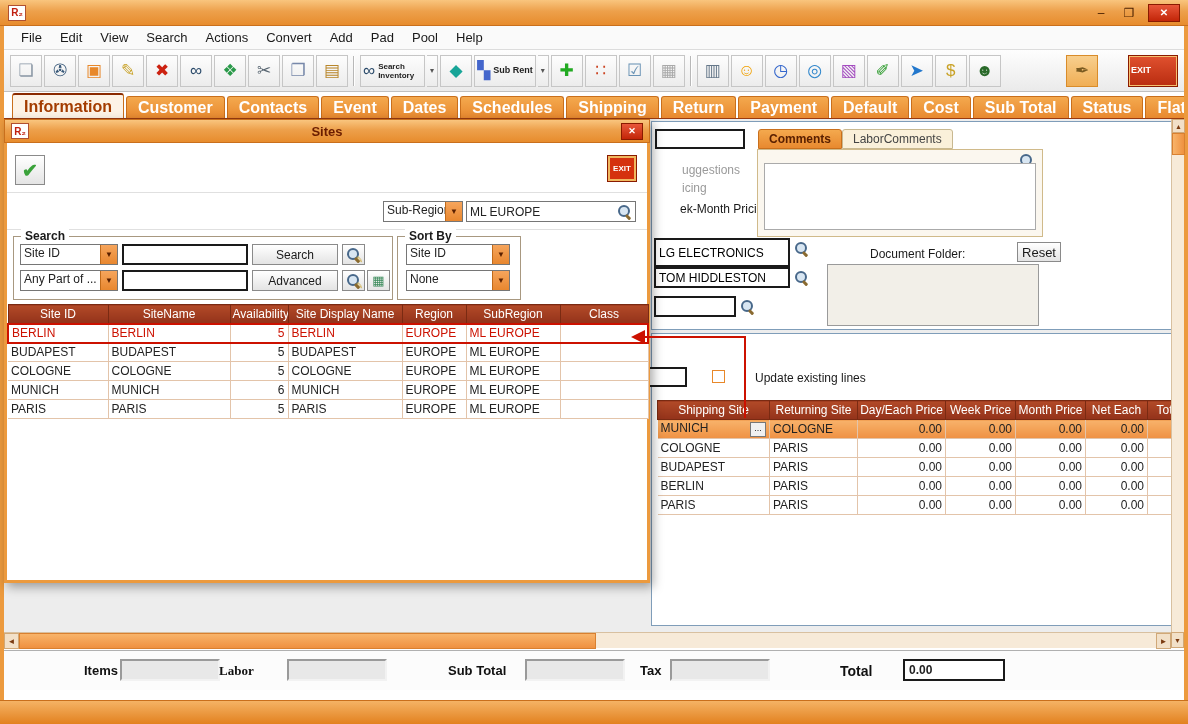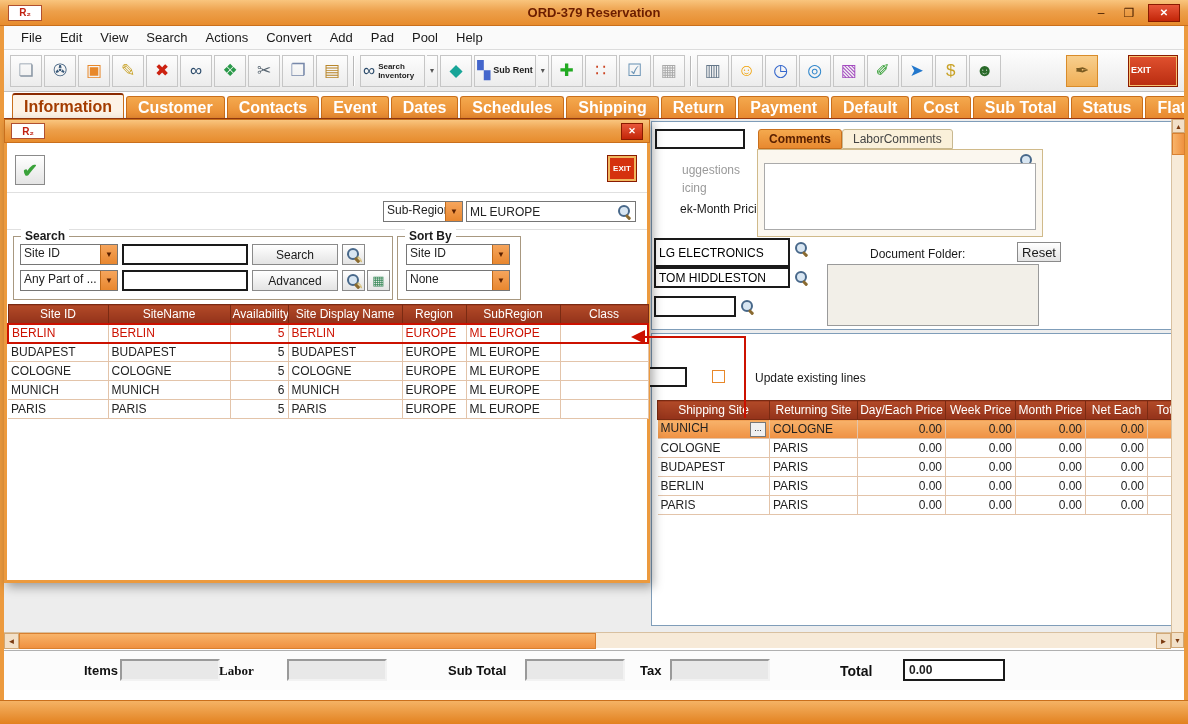--- a/index.html
+++ b/index.html
@@ -3,21 +3,21 @@
 <meta charset="utf-8">
 <style>
   * { margin:0; padding:0; box-sizing:border-box; }
   html,body { width:1188px; height:724px; overflow:hidden; }
   body { position:relative; font-family:"Liberation Sans", sans-serif; font-size:12px; background:#ffffff; color:#222; }
 
   
   .titlebar { position:absolute; left:0; top:0; width:1188px; height:26px;
     background:linear-gradient(#f9c57e,#eda04b 45%,#e78c2d); border-bottom:1px solid #c96f1c;
     display:flex; align-items:center; padding:0 8px; z-index:5; }
-  .app-logo { width:34px; height:16px; background:#fff; border:1px solid #b05030; color:#c02010;
+  .app-logo { width:18px; height:16px; background:#fff; border:1px solid #b05030; color:#c02010;
     font-weight:bold; font-size:10px; display:flex; align-items:center; justify-content:center; }
   .title-text { position:absolute; left:0; right:0; text-align:center; color:#6b1d00; font-size:13px; font-weight:bold; }
   .win-controls { margin-left:auto; display:flex; align-items:center; gap:10px; z-index:2; }
   .win-min,.win-max { color:#4a2000; font-size:12px; width:18px; text-align:center; cursor:default; }
   .win-close { width:32px; height:18px; background:linear-gradient(#e8573a,#c22508); border:1px solid #8a1a00;
     color:#fff; font-size:10px; font-weight:bold; display:flex; align-items:center; justify-content:center; }
   .win-border-left  { position:absolute; left:0; top:26px; bottom:0; width:4px; background:#ec9a3e; z-index:4; }
   .win-border-right { position:absolute; right:0; top:26px; bottom:0; width:4px; background:#ec9a3e; z-index:4; }
   .win-bottom { position:absolute; left:0; bottom:0; width:1188px; height:24px;
     background:linear-gradient(#f5b365,#e2811f); border-top:1px solid #c96f1c; z-index:5; }
@@ -136,21 +136,20 @@
 
   .checkbox { position:absolute; width:13px; height:13px; background:#fff; border:1px solid #e8882a; }
 
   .annot { position:absolute; left:0; top:0; width:1188px; height:724px; z-index:60; pointer-events:none; }
 </style>
 </head>
 <body>
 
 <div class="titlebar">
   <div class="app-logo">R₂</div>
-  <div class="title-text">ORD-379 Reservation</div>
   <div class="win-controls">
     <div class="win-min">–</div>
     <div class="win-max">❐</div>
     <div class="win-close">✕</div>
   </div>
 </div>
 <div class="win-border-left"></div>
 <div class="win-border-right"></div>
 <div class="win-bottom"></div>
 
@@ -386,20 +385,21 @@
           </tr>
         </tbody>
     </table>
   </div>
 
 </div>
 
 <div class="dialog">
   <div class="dlg-titlebar">
     <div class="app-logo">R₂</div>
+    <div class="dlg-title">Sites</div>
     <div class="dlg-close">✕</div>
   </div>
   <div class="dlg-body">
     <div class="btn3d" style="position:absolute; left:8px; top:12px; width:30px; height:30px;">
       <span style="color:#3aa23a; font-size:19px; font-weight:bold;">✔</span>
     </div>
     <div style="position:absolute; right:10px; top:12px; width:30px; height:27px; background:#d5310e; border:1px solid #8a1a00;
         box-shadow:inset 0 0 0 2px #f0b860; color:#fff; font-size:8px; font-weight:bold; display:flex; align-items:center; justify-content:center;">EXIT</div>
 
     <div class="hr" style="top:49px;"></div>

